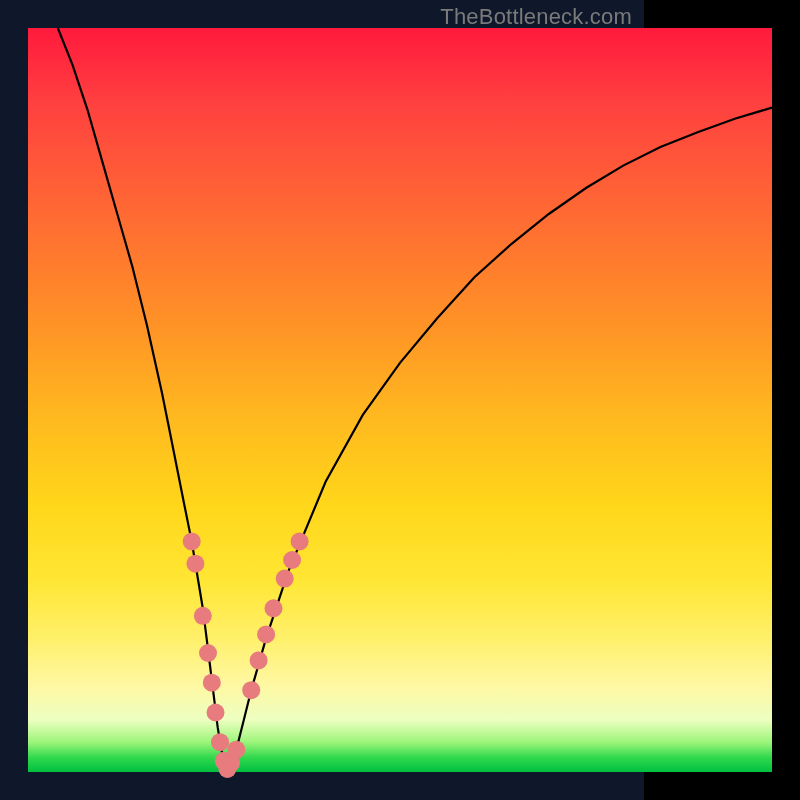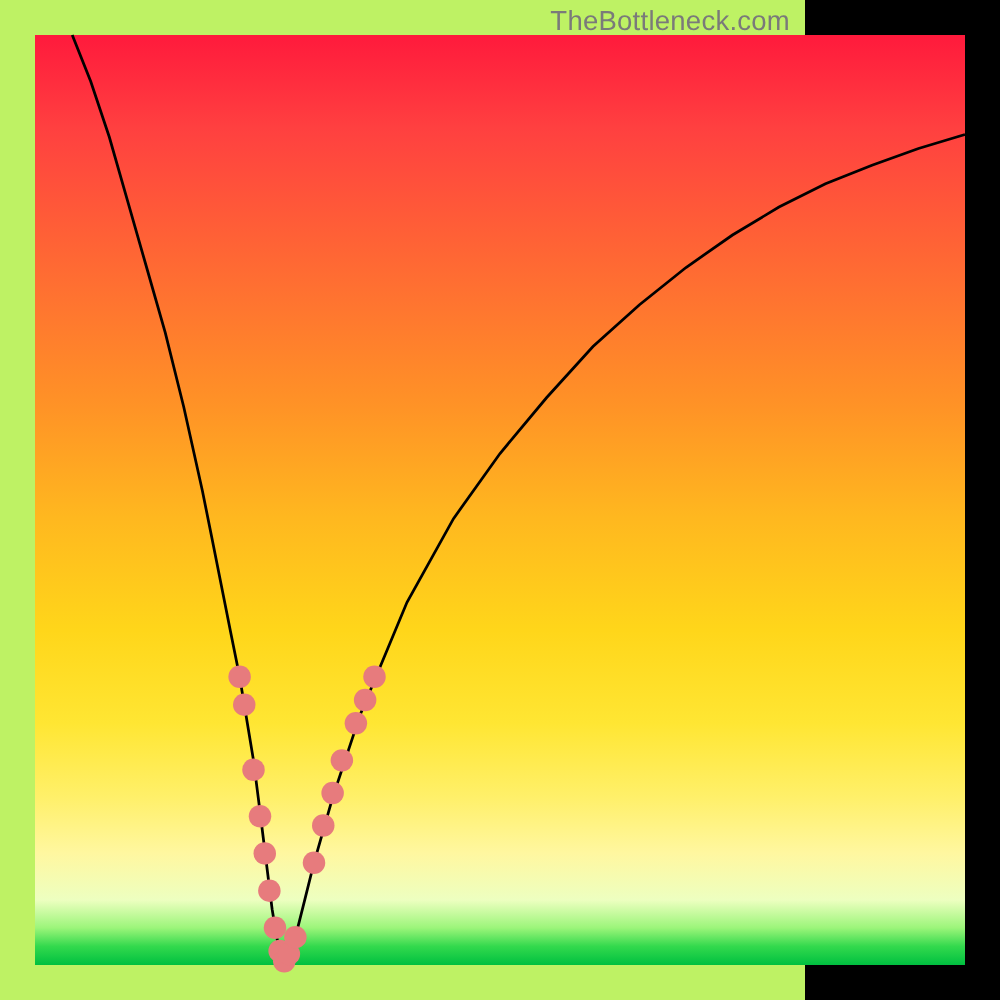--- a/index.html
+++ b/index.html
@@ -10,21 +10,21 @@
     overflow: hidden;
     background: #000;
     font-family: Arial, Helvetica, sans-serif;
   }
   .frame {
     position: absolute;
     left: 0;
     top: 0;
     width: 644px;
     height: 800px;
-    background: #bef264;
+    background: #0f172a;
   }
   .plot-area {
     position: absolute;
     left: 28px;
     top: 28px;
     width: 744px;
     height: 744px;
     
     background: linear-gradient(
       to bottom,

